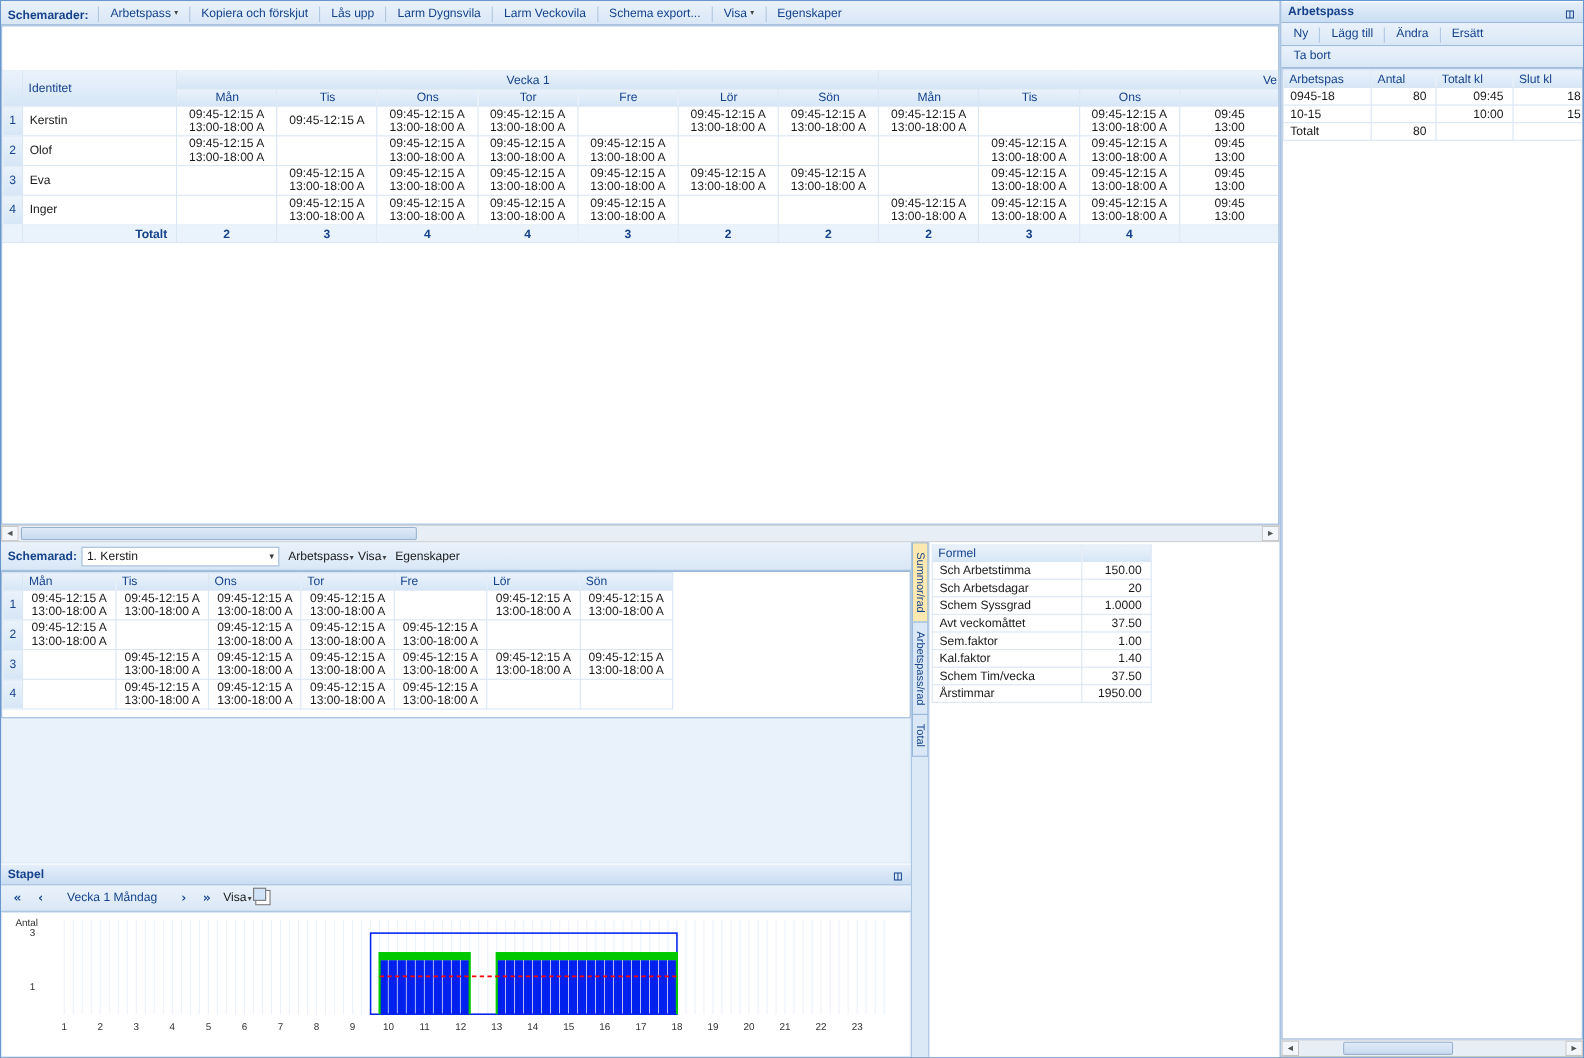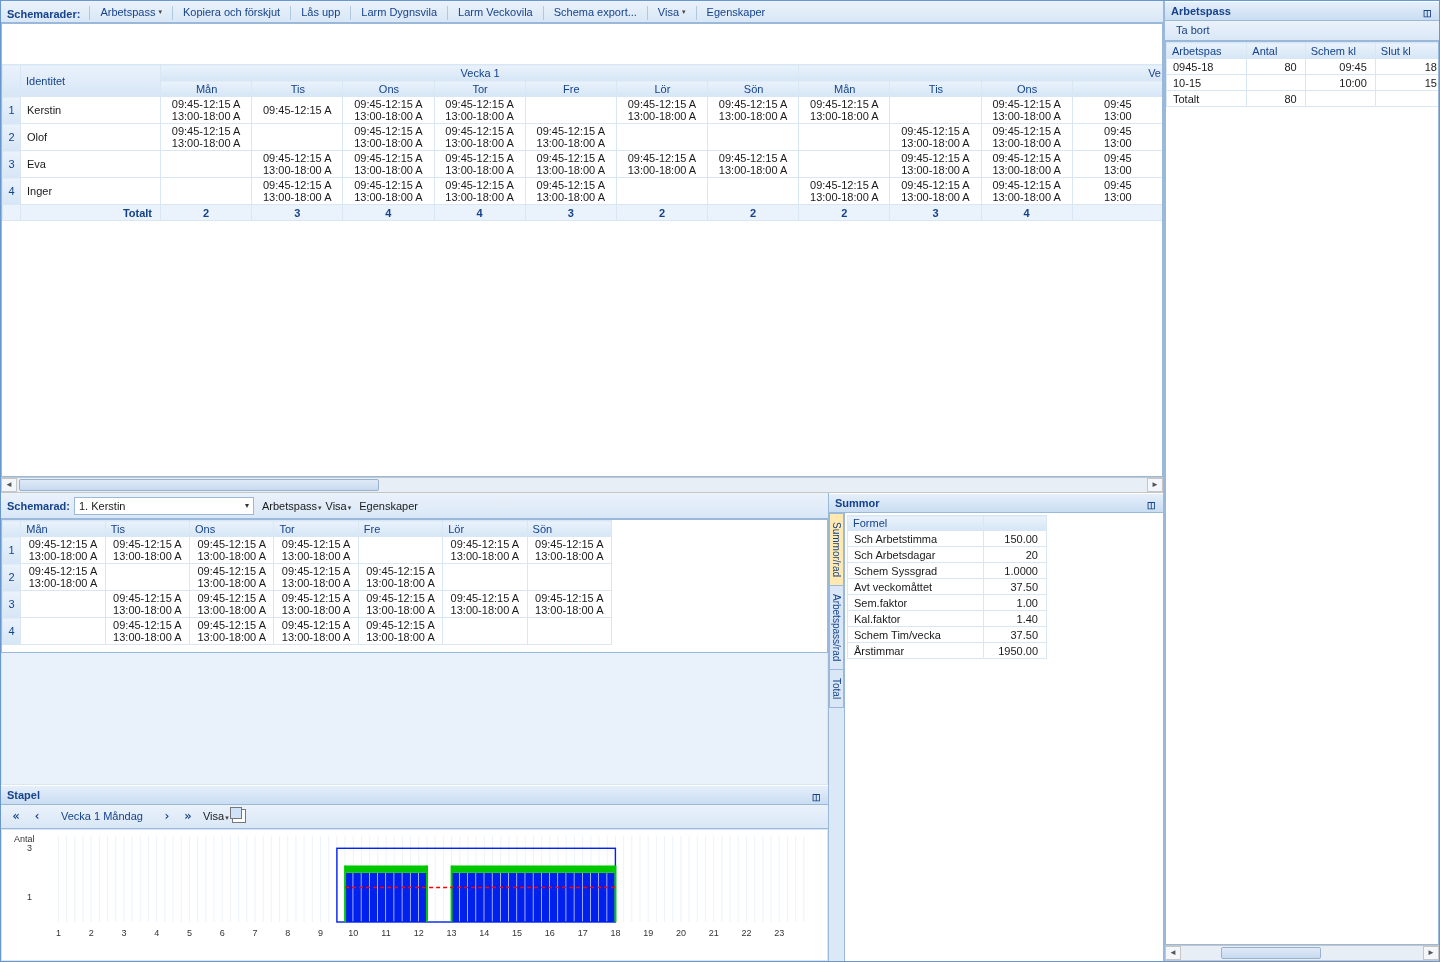--- a/index.html
+++ b/index.html
@@ -661,24 +661,20 @@
               <text x="744.468085106383" y="106" text-anchor="middle">22</text>
               <text x="777.2340425531916" y="106" text-anchor="middle">23</text>
               <text x="30" y="70.42857142857143" text-anchor="end">1</text>
               <text x="30" y="21.285714285714292" text-anchor="end">3</text>
               <text x="12" y="12">Antal</text>
             </svg>
         </div>
       </div>
 
       <div class="bottom-right">
-        <div class="panel-title">
-          <span>Summor</span>
-          <span class="pin-icon"></span>
-        </div>
         <div class="vert-tabs" style="flex:1;">
           <div class="tabs" id="summor-tabs">
               <div class="tab active">Summor/rad</div>
               <div class="tab">Arbetspass/rad</div>
               <div class="tab">Total</div>
             </div>
           <div style="flex:1; padding:2px; background:#fff;">
             <table class="summor-grid" id="summor-table" style="width:200px;">
                 <tbody>
                   <tr>
@@ -723,30 +719,39 @@
         </div>
       </div>
     </div>
   </div>
 
   <div class="right-col">
     <div class="panel-title">
       <span>Arbetspass</span>
       <span class="pin-icon"></span>
     </div>
+    <div class="toolbar" style="flex-wrap:wrap;height:auto;">
+      <span class="btn">Ny</span>
+      <span class="sep"></span>
+      <span class="btn">Lägg till</span>
+      <span class="sep"></span>
+      <span class="btn">Ändra</span>
+      <span class="sep"></span>
+      <span class="btn">Ersätt</span>
+    </div>
     <div class="toolbar" style="height:20px;">
       <span class="btn">Ta bort</span>
     </div>
     <div class="grid-wrap" style="flex:1;">
       <table id="ap-table" style="width:280px;">
           <tbody>
             <tr>
               <th style="width:55px;">Arbetspas</th>
               <th style="width:40px;">Antal</th>
-              <th style="width:48px;">Schem kl</th>
+              <th style="width:48px;">Totalt kl</th>
               <th style="width:48px;">Slut kl</th>
             </tr>
             <tr>
               <td class="cell-left">0945-18</td>
               <td class="cell-right">80</td>
               <td class="cell-right">09:45</td>
               <td class="cell-right">18</td>
             </tr>
             <tr>
               <td class="cell-left">10-15</td>

